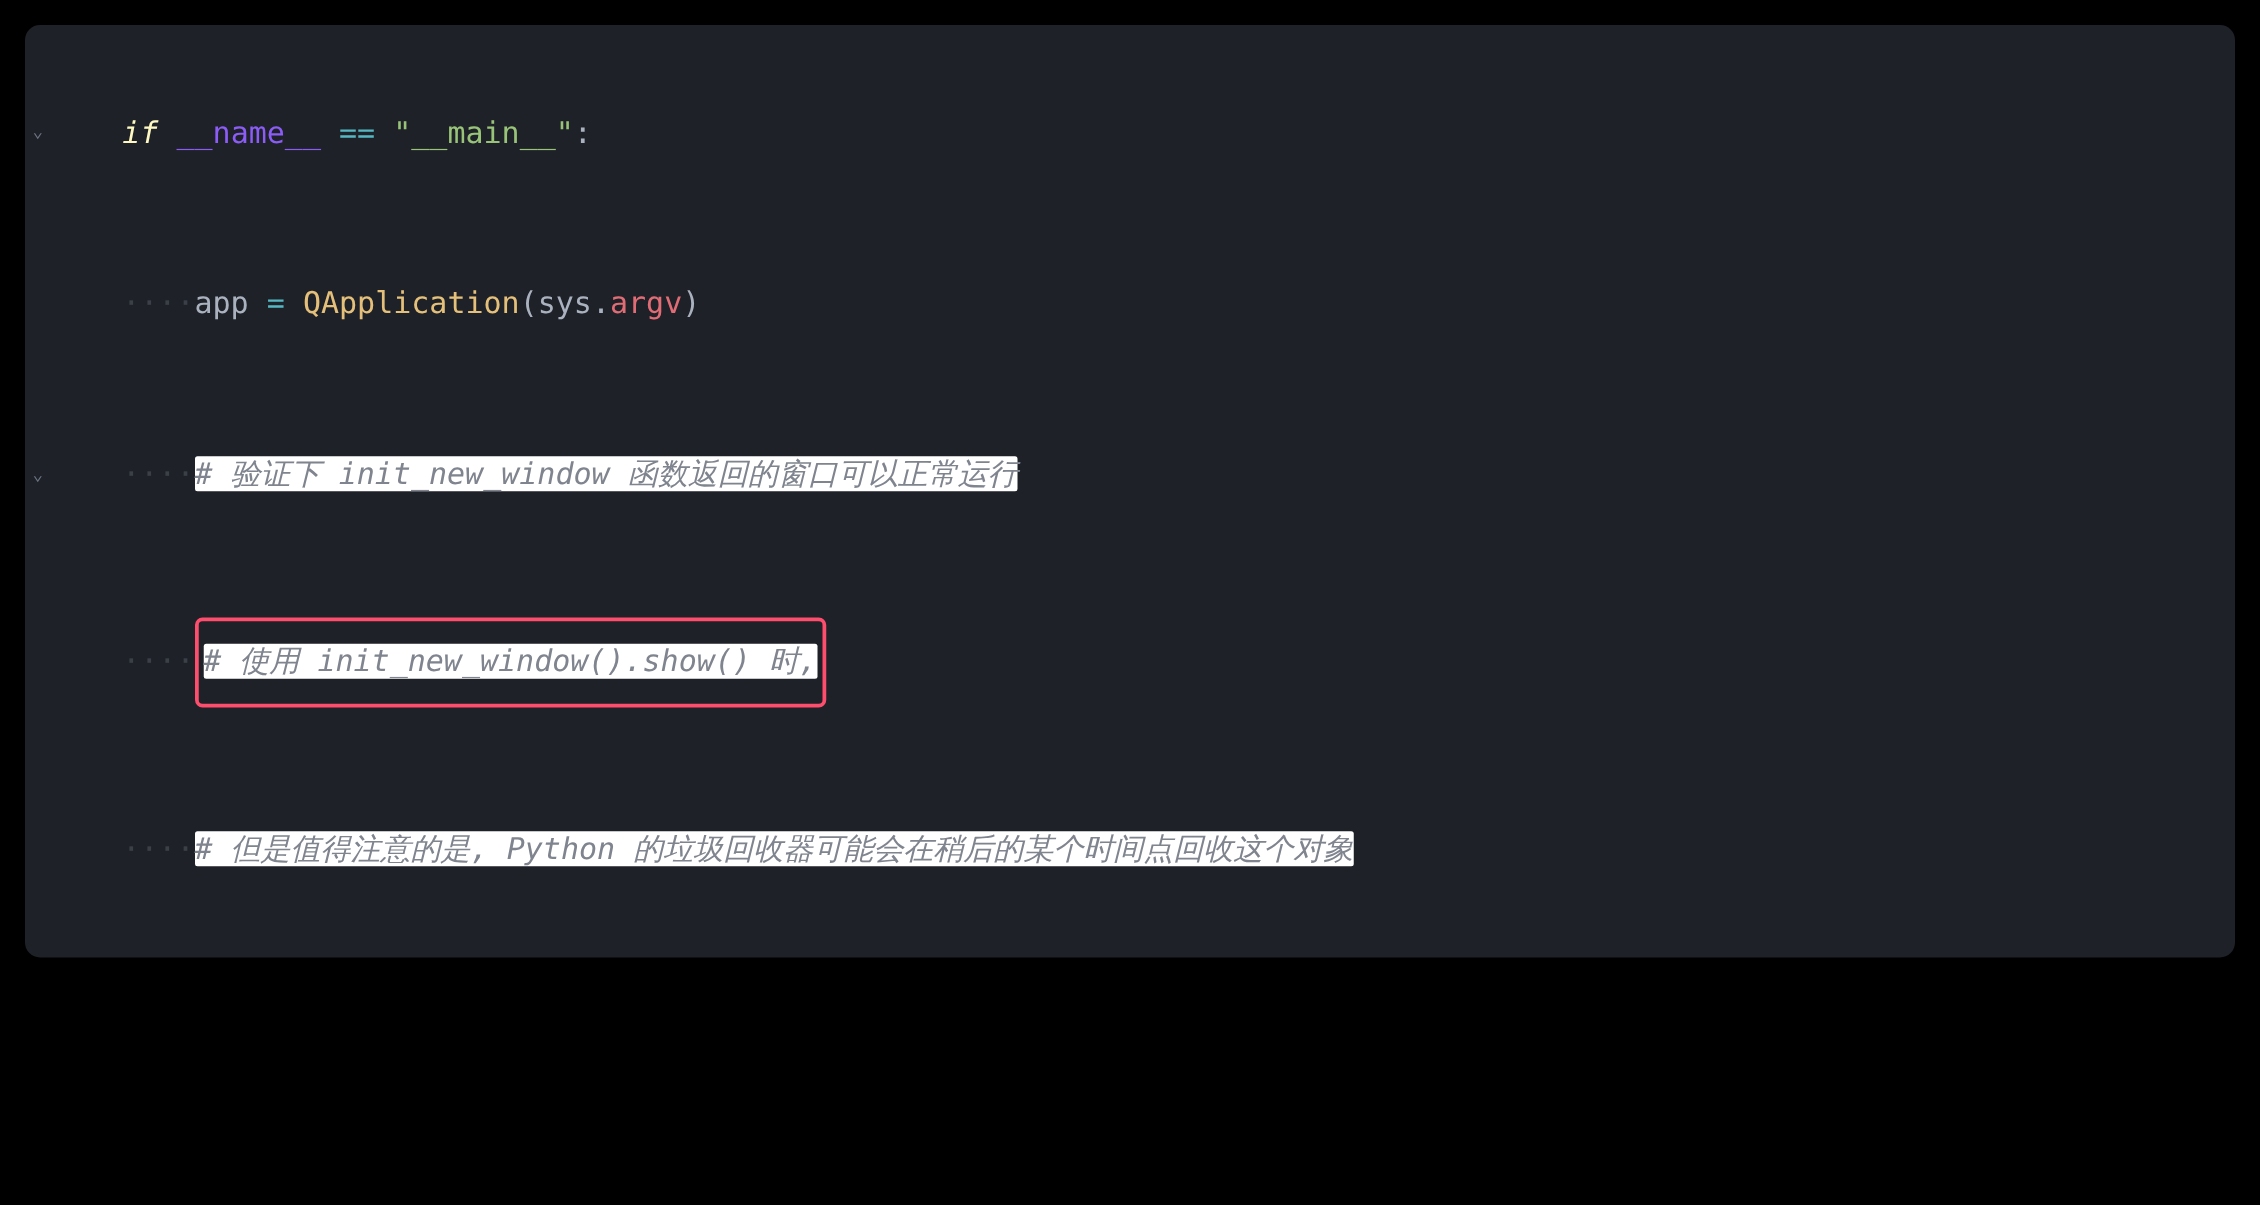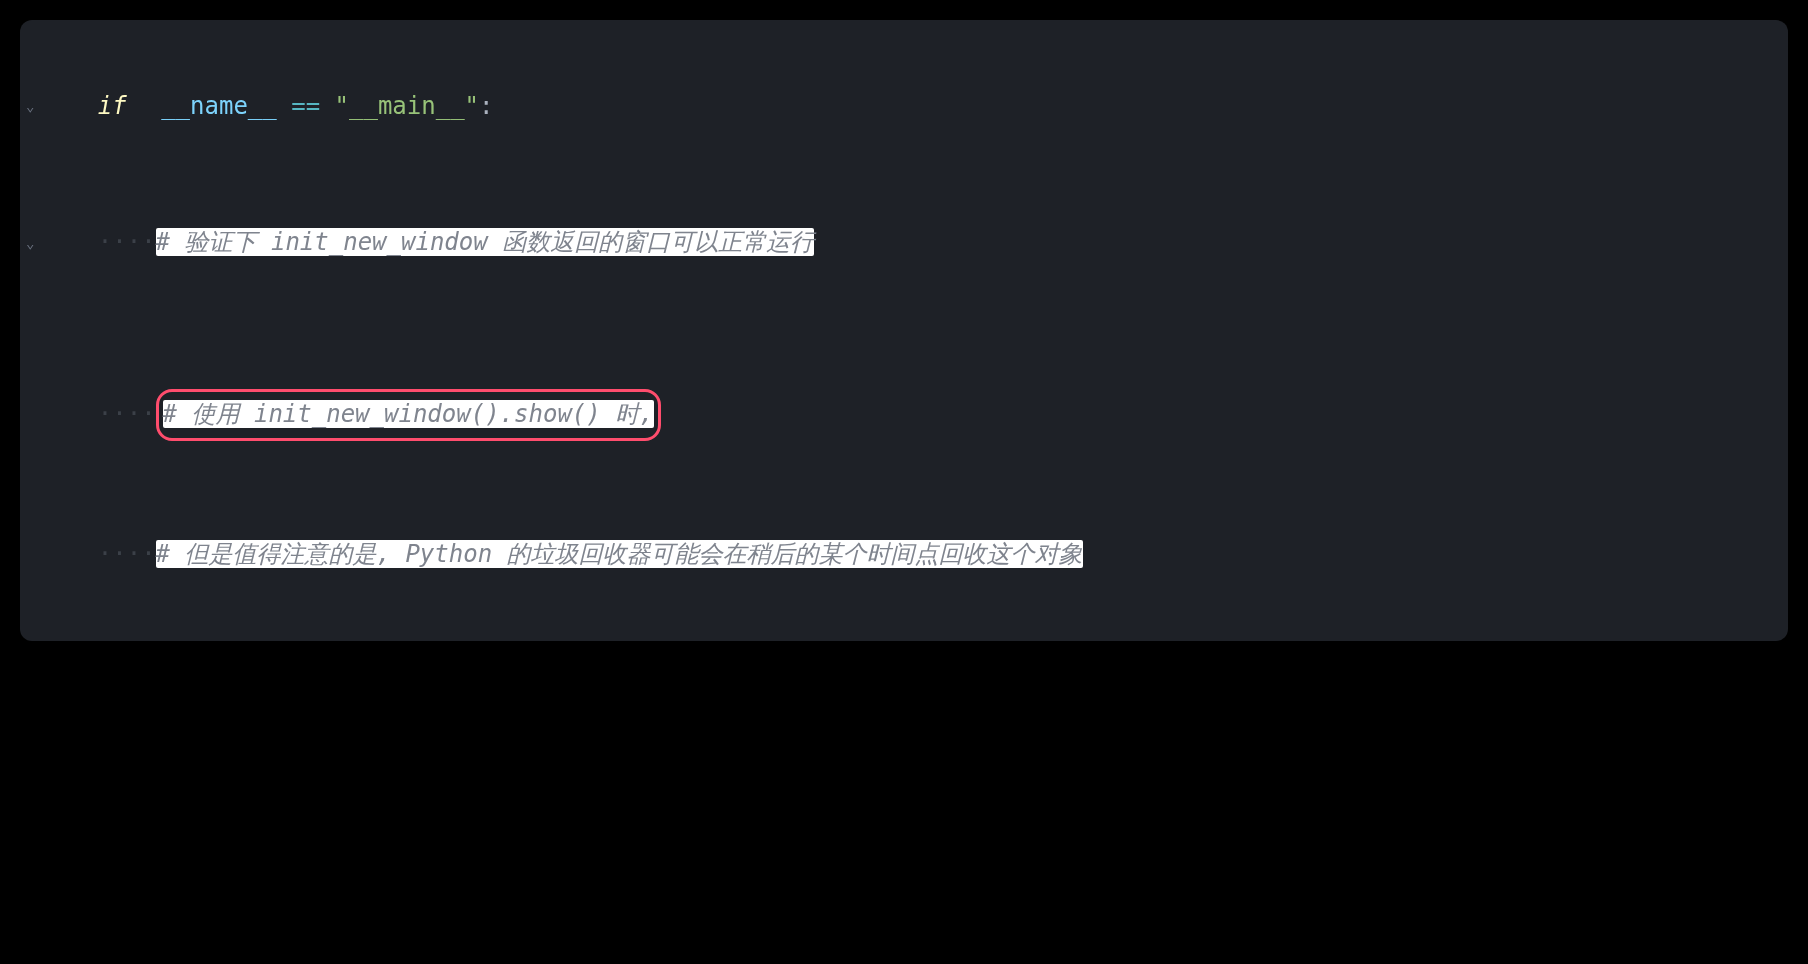--- a/index.html
+++ b/index.html
@@ -45,22 +45,21 @@
     .ws {
       color: #3b4048;
     }
     
     .keyword {
       color: #fef9c3;
       font-style: italic;
     }
     
     .dunder {
-      color: #7dd3fc;
-      margin-left: 20px;
+      color: #8b5cf6;
     }
     
     .operator {
       color: #56b6c2;
     }
     
     .string {
       color: #98c379;
     }
     
@@ -82,35 +81,37 @@
     
     .comment {
       color: #7f848e;
       font-style: italic;
       background: #ffffff;
       border-radius: 2px;
     }
     
     .highlight-box {
       border: 3px solid #ff4d6d;
-      border-radius: 16px;
-      padding: 0 4px;
+      border-radius: 6px;
+      padding: 10px 4px;
       display: inline-block;
-      margin-top: 32px;
     }
   </style>
 </head>
 <body>
 
 <div class="editor-container">
 
   <div class="code-line">
     <span class="gutter-icon">⌄</span><span class="keyword">if</span><span class="ws"> </span><span class="dunder">__name__</span><span class="ws"> </span><span class="operator">==</span><span class="ws"> </span><span class="string">"__main__"</span><span class="punct">:</span>
   </div>
 
+  <div class="code-line">
+    <span class="ws">····</span><span class="ident">app</span><span class="ws"> </span><span class="operator">=</span><span class="ws"> </span><span class="classname">QApplication</span><span class="punct">(</span><span class="ident">sys</span><span class="punct">.</span><span class="param">argv</span><span class="punct">)</span>
+  </div>
 
   <div class="code-line">
     <span class="gutter-icon">⌄</span><span class="ws">····</span><span class="comment"># 验证下 init_new_window 函数返回的窗口可以正常运行</span>
   </div>
 
 
   <div class="code-line">
     <span class="ws">····</span><span class="highlight-box"><span class="comment"># 使用 init_new_window().show() 时,</span></span>
   </div>
 

